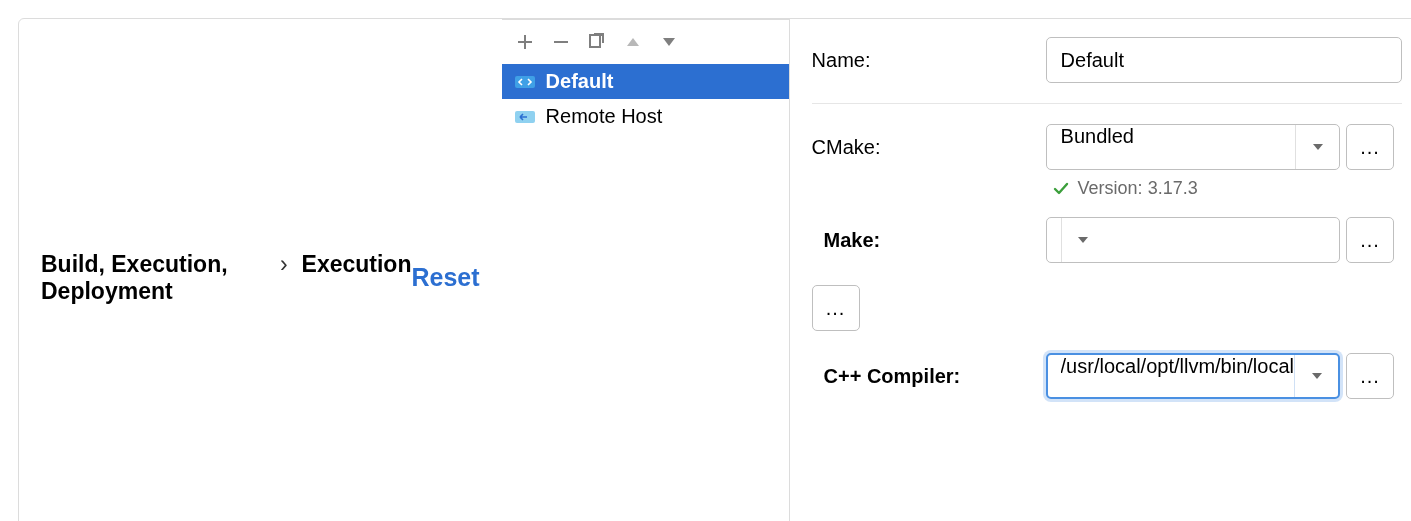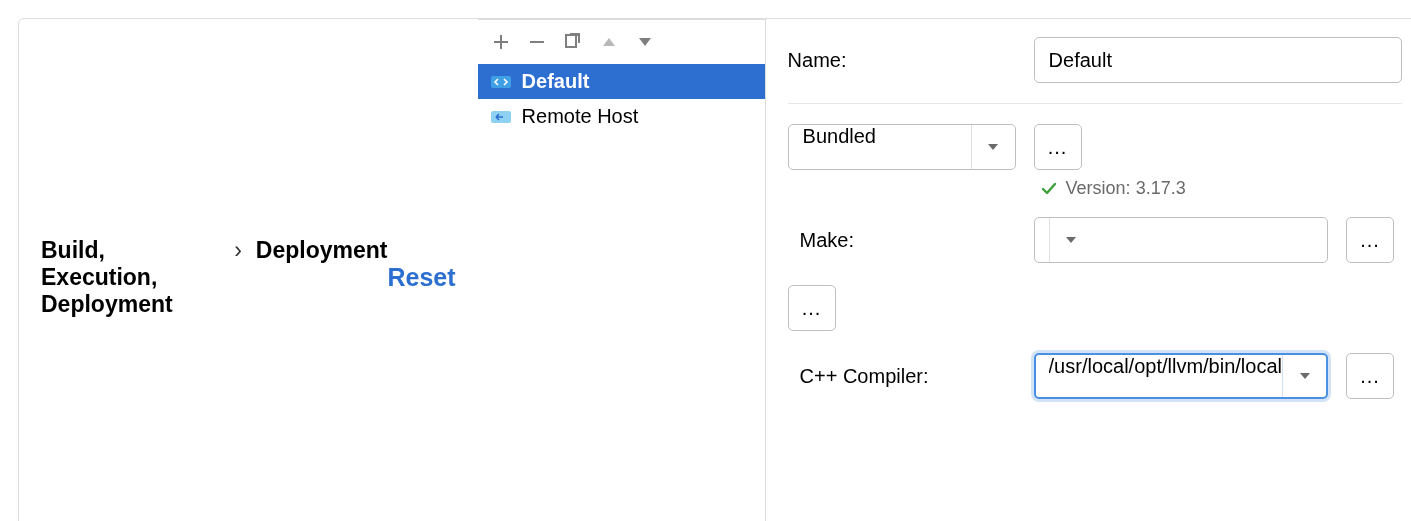--- a/index.html
+++ b/index.html
@@ -85,25 +85,25 @@
     display: flex; align-items: center; justify-content: center;
   }
   .form {
     flex: 1;
     padding: 18px 22px 0 22px;
   }
   .row {
     display: grid;
     grid-template-columns: 228px 1fr 56px;
     align-items: center;
-    column-gap: 18px;
+    column-gap: 6px;
     margin-bottom: 22px;
   }
   .row.first { grid-template-columns: 228px 1fr; margin-bottom: 20px; }
-  .row.indent .label { padding-left: 12px; }
+  .row.indent .label { padding-left: 12px; font-weight: bold; }
   .label { font-size: 20px; }
   .divider {
     border: none;
     border-top: 1px solid #e6e6e6;
     margin: 0 0 20px 0;
   }
   input.text, .combo {
     height: 46px;
     border: 1px solid #bfbfbf;
     border-radius: 5px;
@@ -155,21 +155,21 @@
   .status svg { flex: none; }
 </style>
 </head>
 <body>
 
 <div class="outer">
   <div class="header">
     <div class="breadcrumb">
       <span>Build, Execution, Deployment</span>
       <span class="sep">›</span>
-      <span>Deployment</span>
+      <span>Execution</span>
     </div>
     <div class="reset">Reset</div>
   </div>
 
   <div class="body">
     <div class="sidebar">
       <div class="toolbar">
         <div class="tbtn">
           <svg width="18" height="18" viewBox="0 0 18 18">
               <path d="M8 2h2v14H8zM2 8h14v2H2z" fill="#7f7f7f"></path>
@@ -224,20 +224,21 @@
     <div class="form">
 
       <div class="row first">
         <div class="label">Name:</div>
         <input class="text" type="text" value="Default" style="">
       </div>
 
       <hr class="divider">
 
       <div class="row">
+        <div class="label">CMake:</div>
         <div class="combo">
           <span class="value">Bundled</span>
           <span class="arrow">
             <svg width="14" height="14" viewBox="0 0 14 14">
                 <path d="M2 4h10L7 10z" fill="#6a6a6a"></path>
               </svg>
           </span>
         </div>
         <div class="browse">...</div>
       </div>

